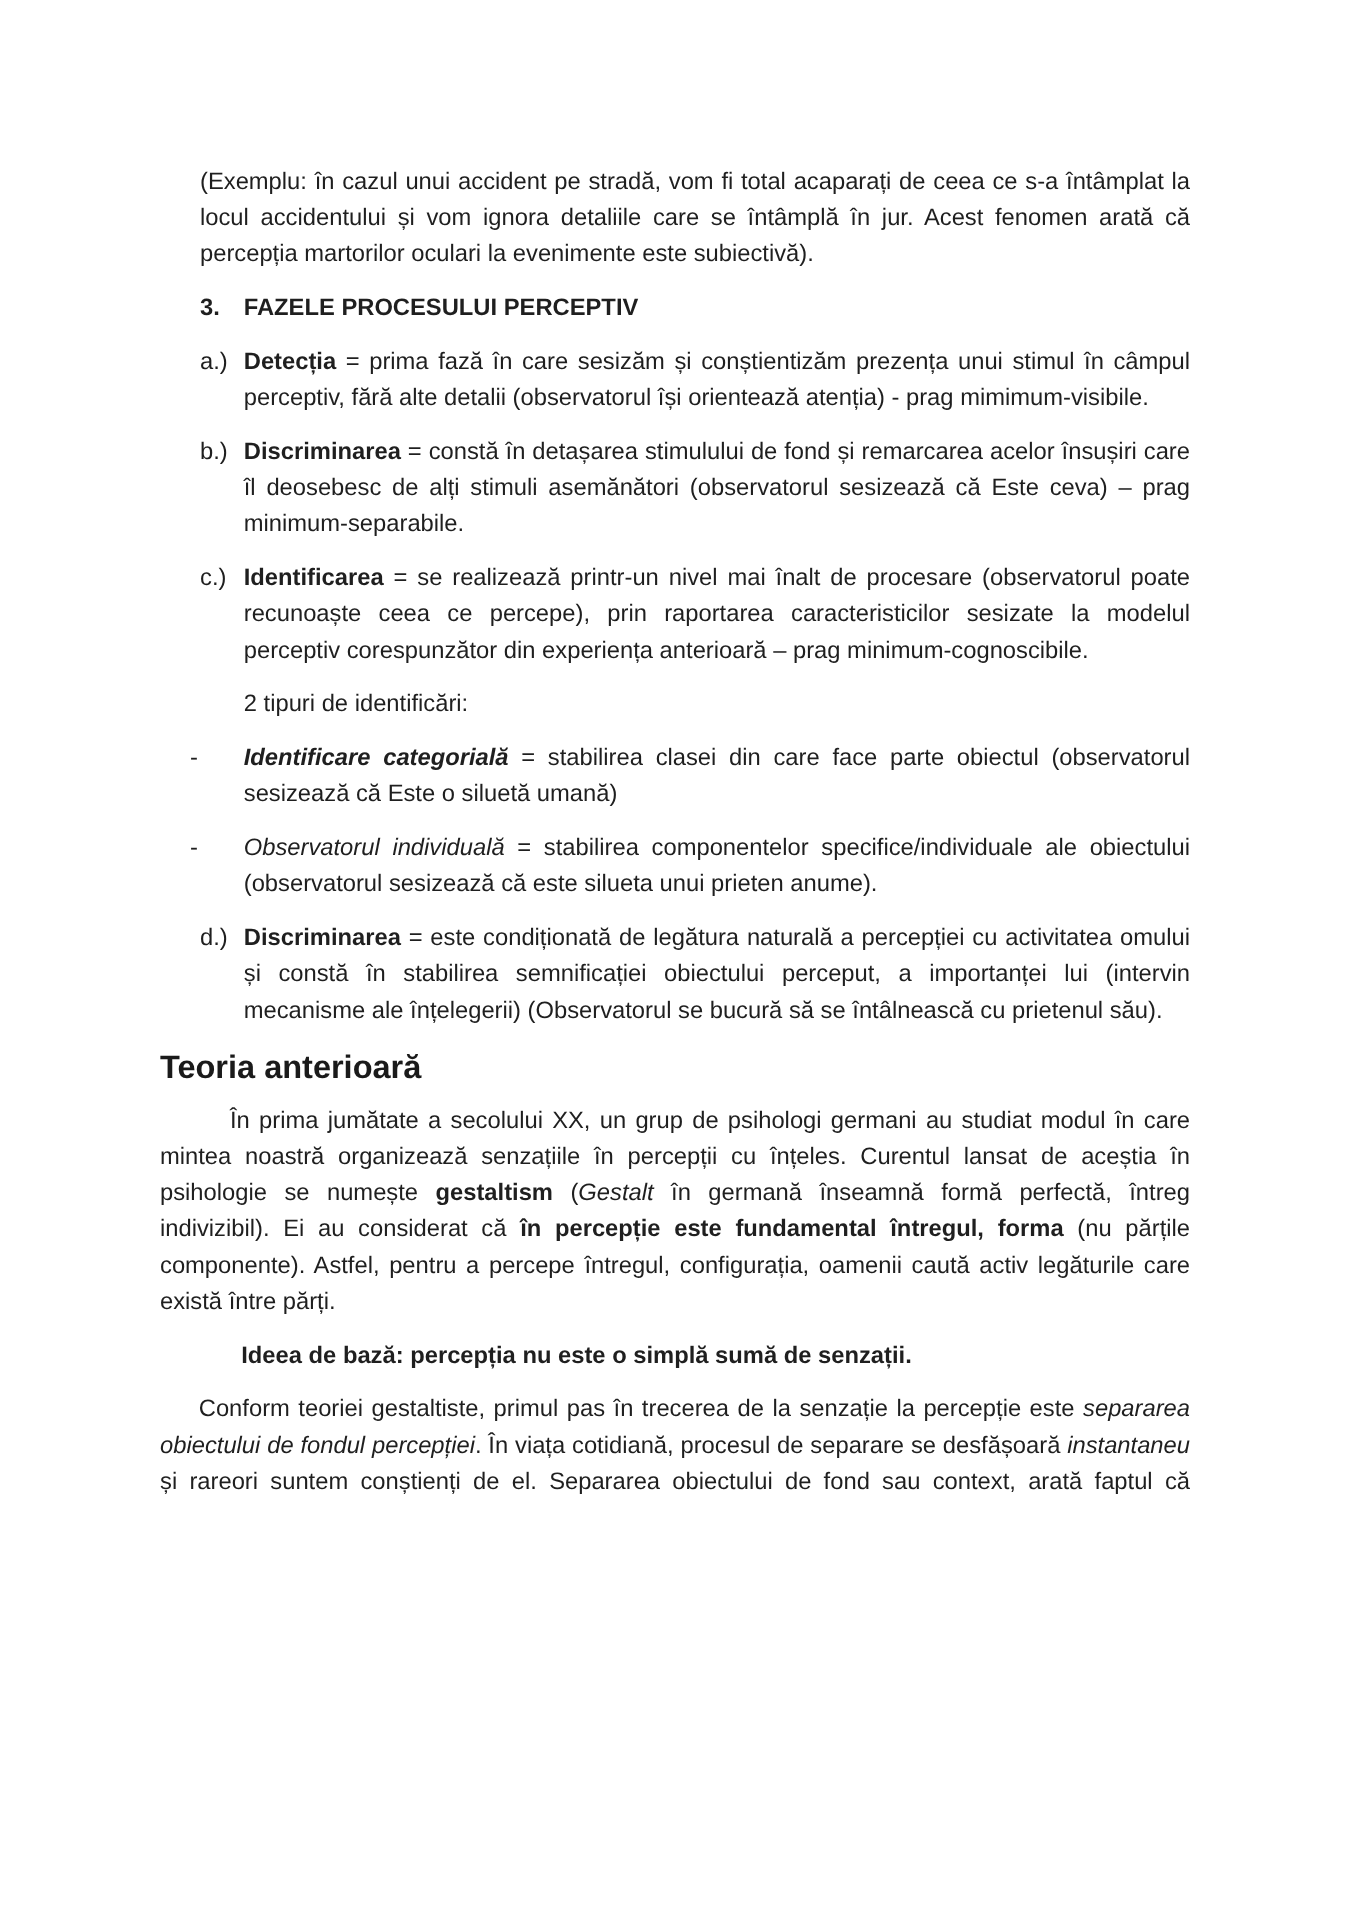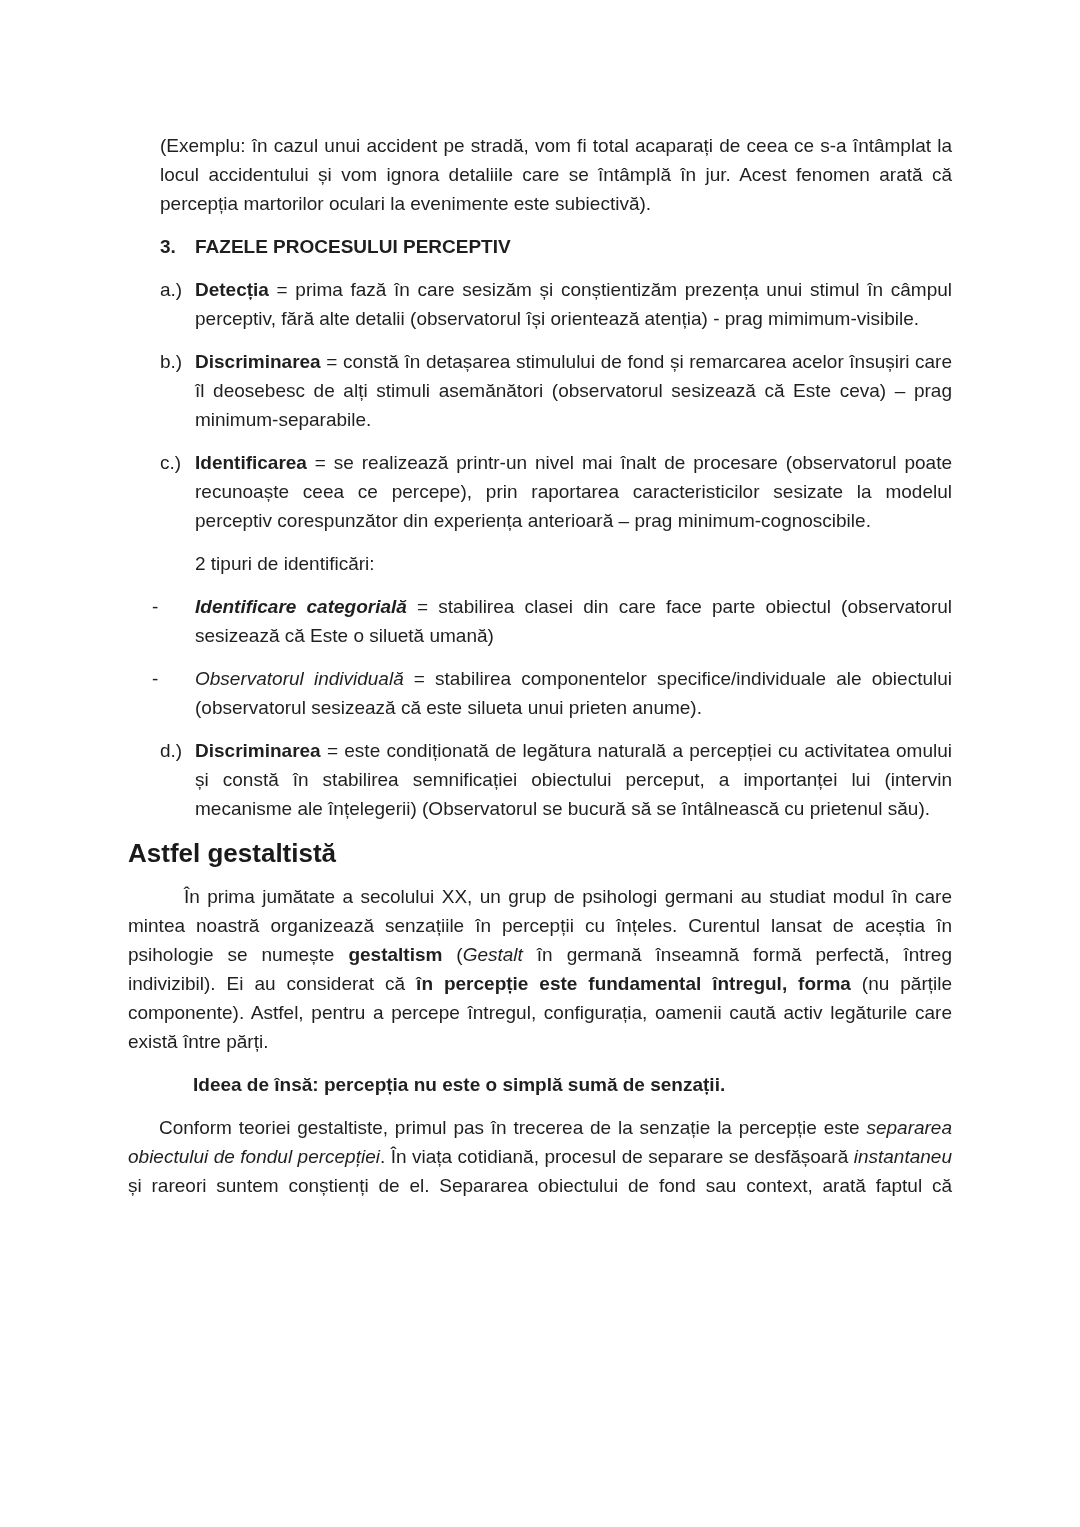--- a/index.html
+++ b/index.html
@@ -80,20 +80,20 @@
       <span class="bd"><span style="font-style: italic;">Observatorul individuală</span><span> = stabilirea componentelor specifice/individuale ale obiectului (observatorul sesizează că este silueta unui prieten anume).</span></span>
     </div>
 
     <div class="li">
       <span class="mk">d.)</span>
       <span class="bd"><span style="font-weight: bold;">Discriminarea</span><span> = este condiționată de legătura naturală a percepției cu activitatea omului și constă în stabilirea semnificației obiectului perceput, a importanței lui (intervin mecanisme ale înțelegerii) (Observatorul se bucură să se întâlnească cu prietenul său).</span></span>
     </div>
 
   </div>
 
-  <h1 class="sect">Astfel gestaltistă</h1>
+  <h1 class="sect">Teoria anterioară</h1>
 
   <p class="pi56"><span>În prima jumătate a secolului XX, un grup de psihologi germani au studiat modul în care mintea noastră organizează senzațiile în percepții cu înțeles. Curentul lansat de aceștia în psihologie se numește </span><span style="font-weight: bold;">gestaltism</span><span> (</span><span style="font-style: italic;">Gestalt</span><span> în germană înseamnă formă perfectă, întreg indivizibil). Ei au considerat că </span><span style="font-weight: bold;">în percepție este fundamental întregul, forma</span><span> (nu părțile componente). Astfel, pentru a percepe întregul, configurația, oamenii caută activ legăturile care există între părți.</span></p>
 
-  <p class="key">Ideea de însă: percepția nu este o simplă sumă de senzații.</p>
+  <p class="key">Ideea de bază: percepția nu este o simplă sumă de senzații.</p>
 
   <p class="pi31 last"><span>Conform teoriei gestaltiste, primul pas în trecerea de la senzație la percepție este </span><span style="font-style: italic;">separarea obiectului de fondul percepției</span><span>. În viața cotidiană, procesul de separare se desfășoară </span><span style="font-style: italic;">instantaneu</span><span> și rareori suntem conștienți de el. Separarea obiectului de fond sau context, arată faptul că percepția noastră este un proces activ selectiv, pe care îl putem controla uneori în mod conștient. Un exemplu în acest sens îl constituie </span><span style="font-style: italic;">figurile reversibile</span><span>:</span></p>
 </div>
 
 </body></html>

